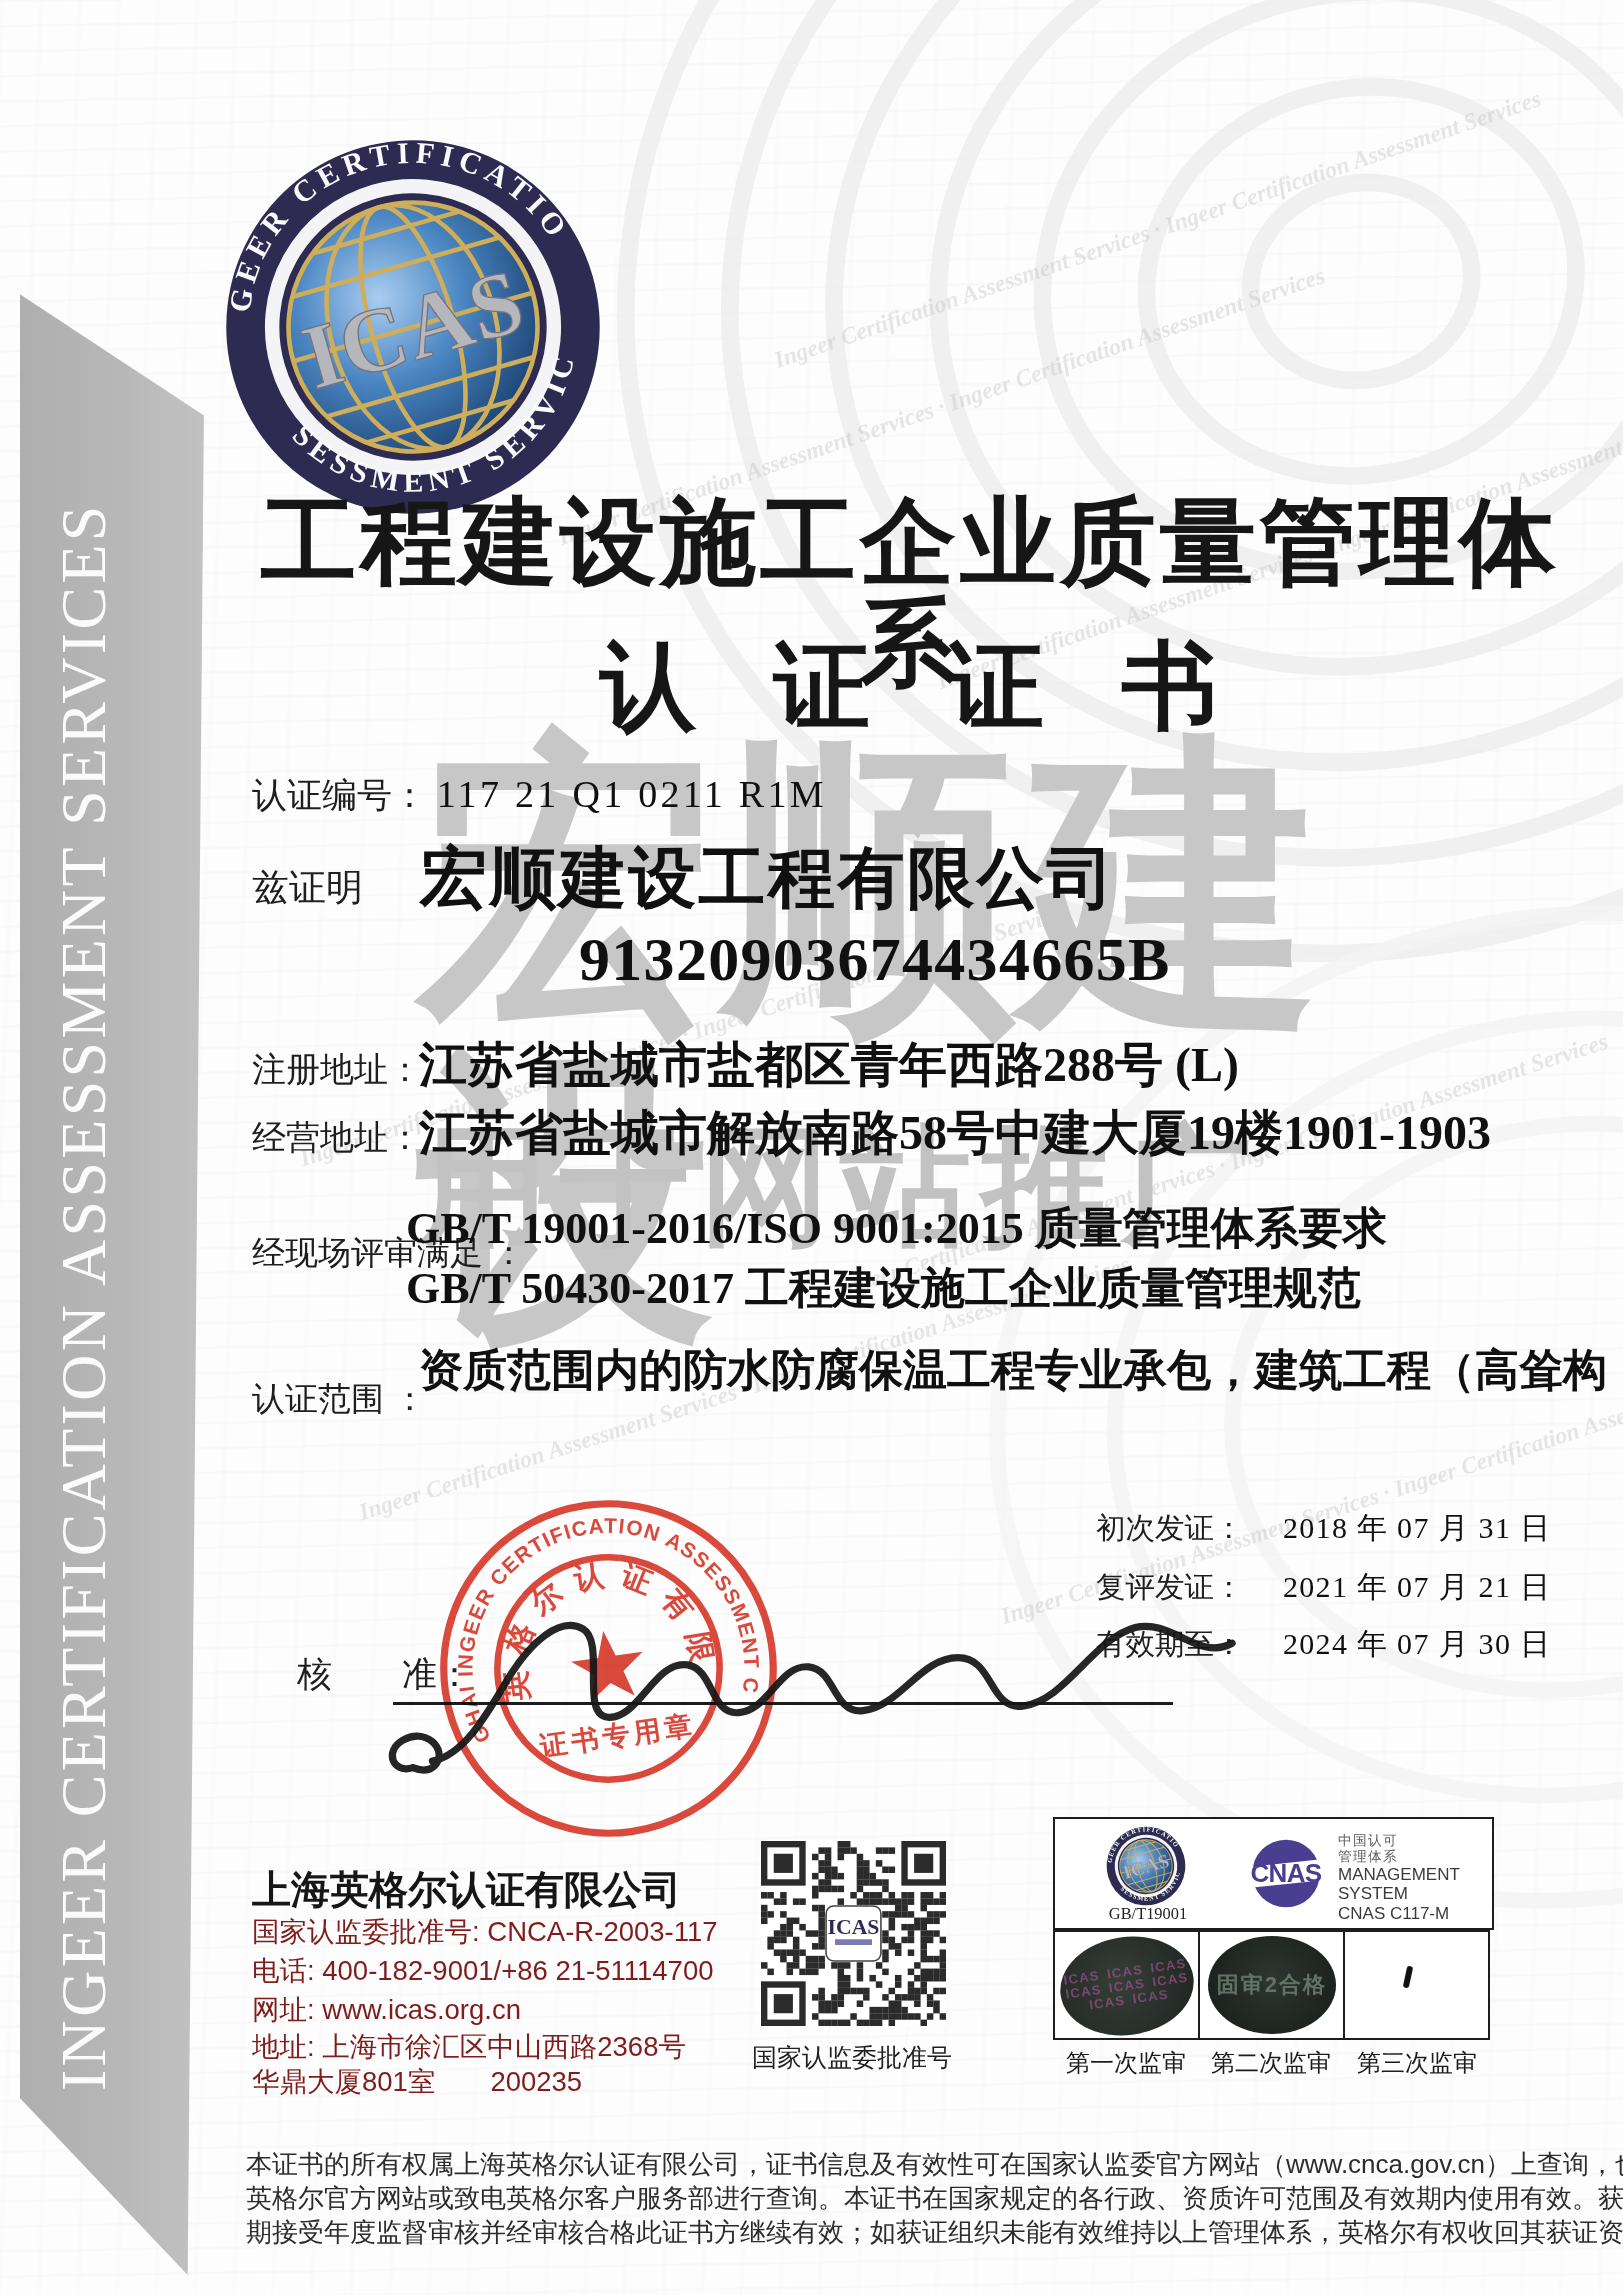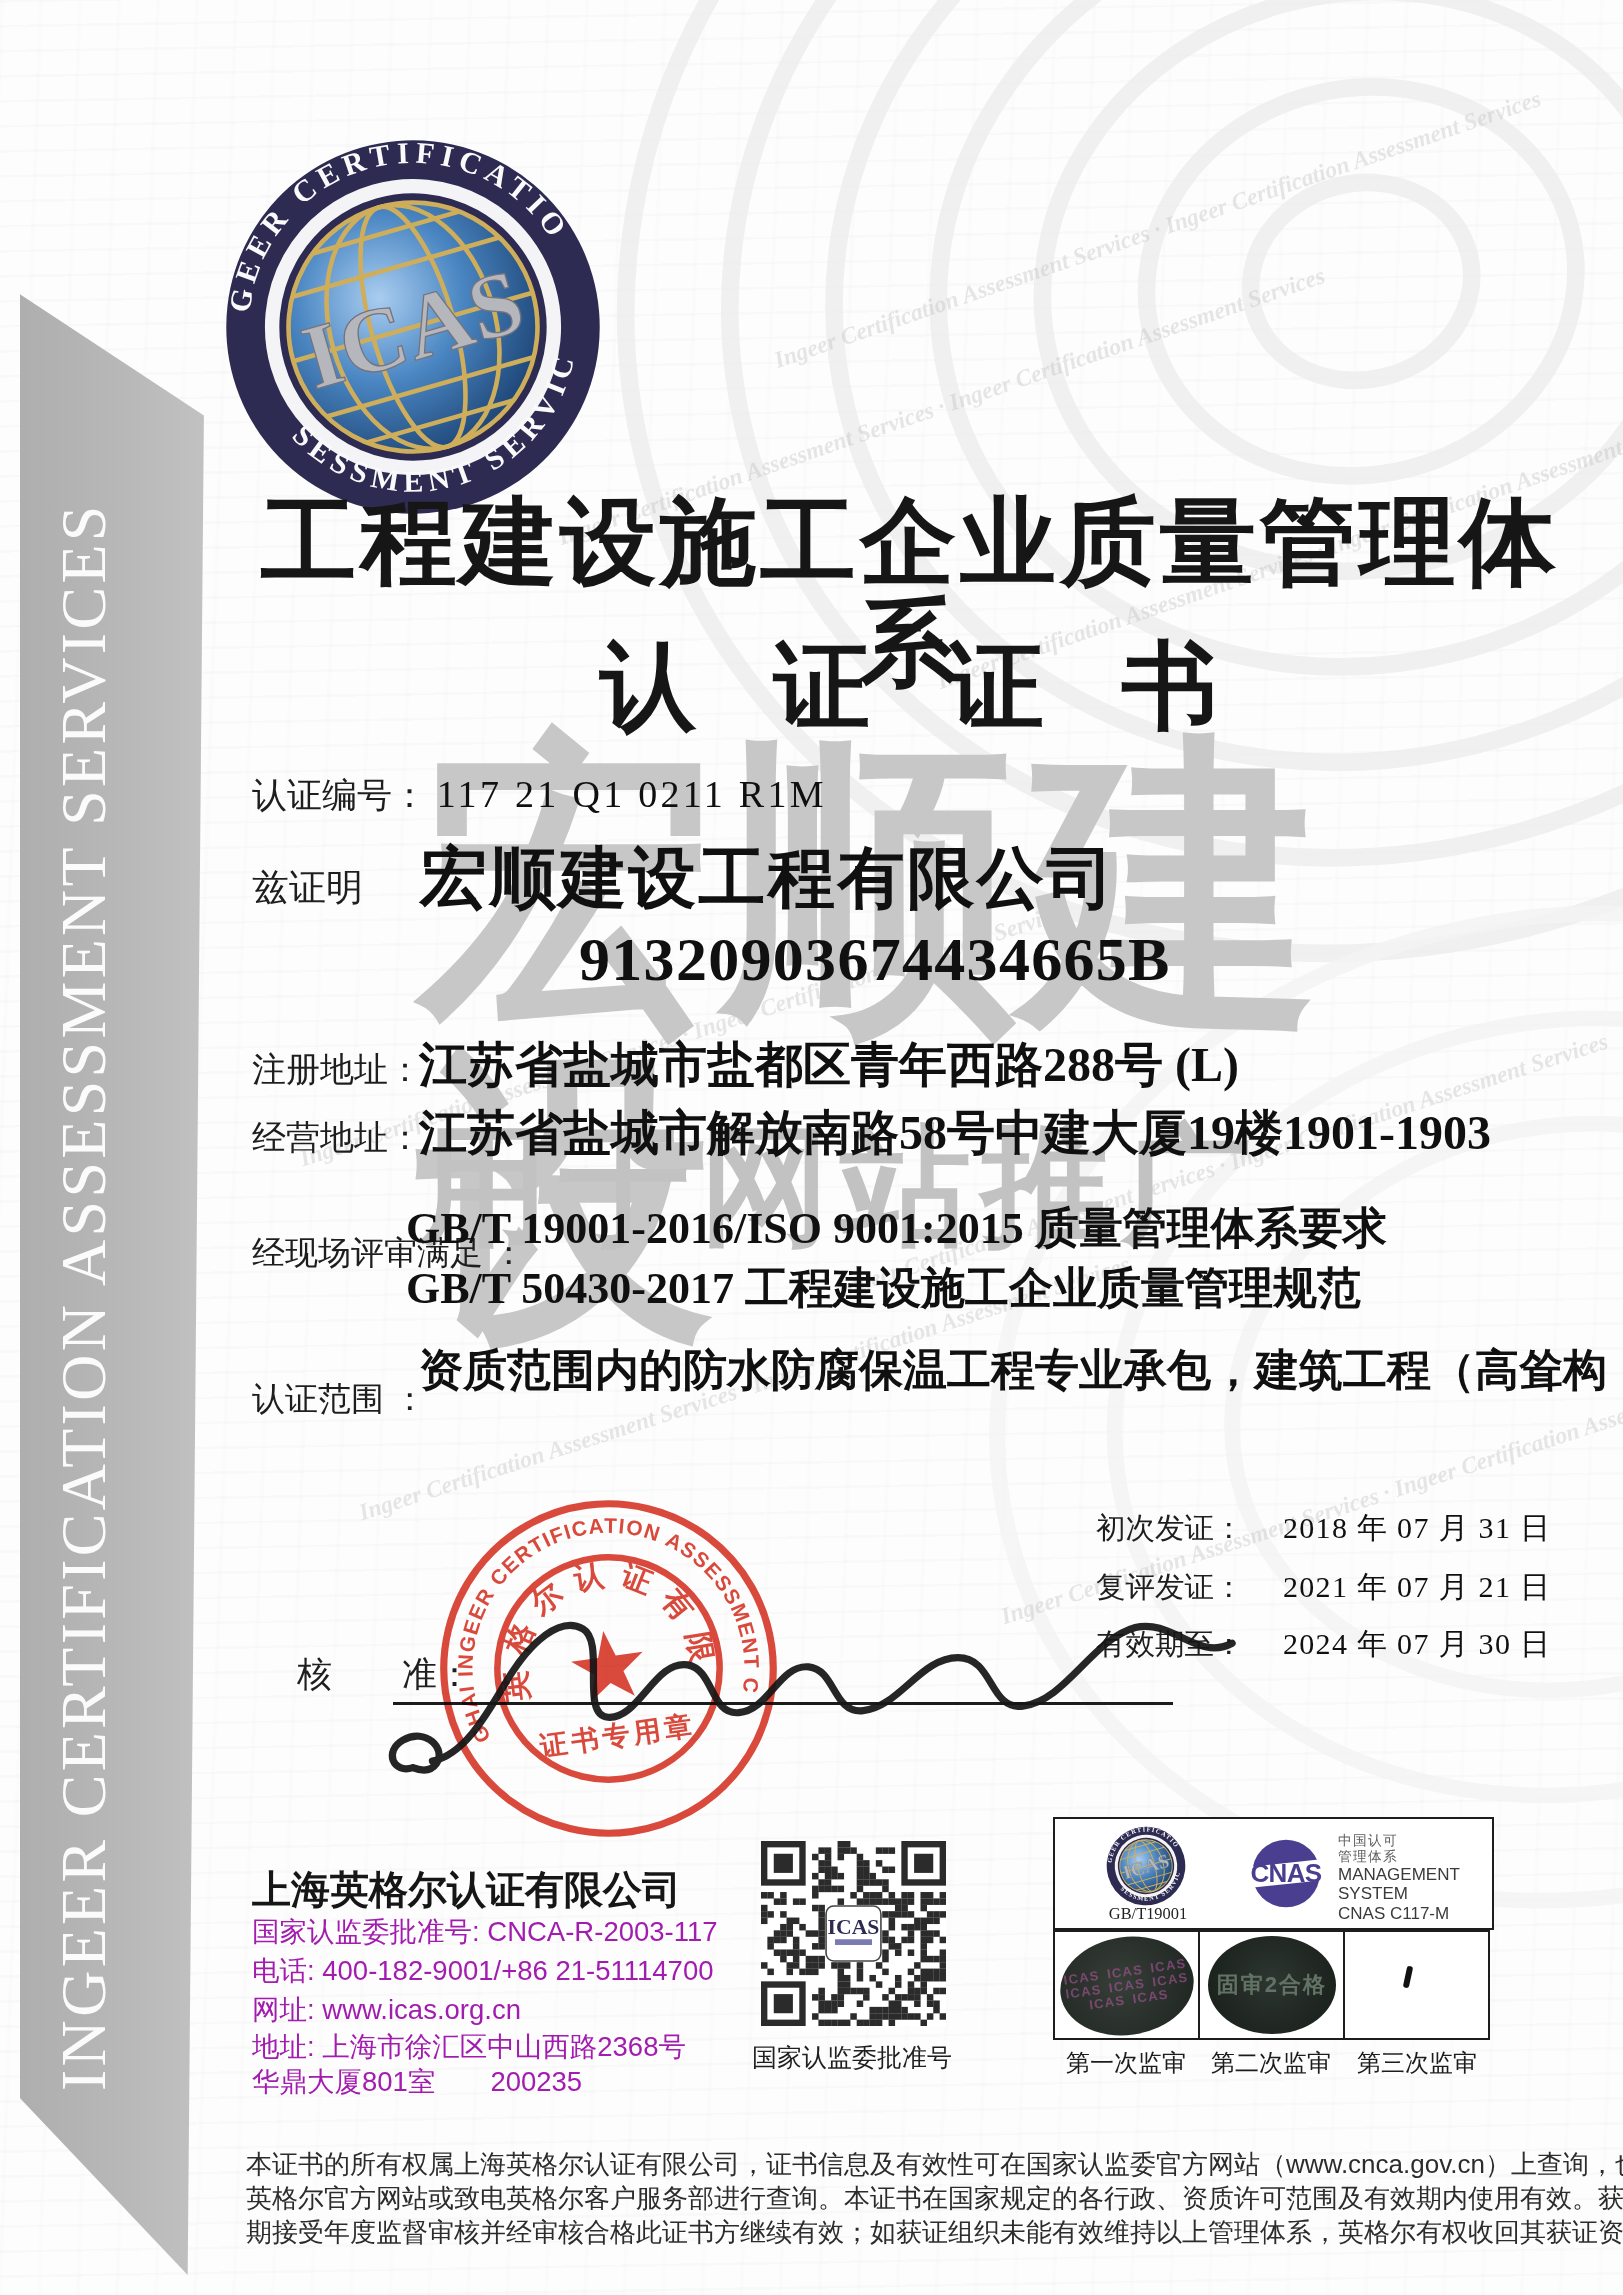--- a/index.html
+++ b/index.html
@@ -51,21 +51,21 @@
   #scope2{left:419px;top:1403px;font-size:44px;}
   .drow .lbl{font-size:29.5px;} .drow .val{font-size:30px;font-weight:400;letter-spacing:1.3px;}
   #d1{left:1096px;top:1509px;} #d2{left:1096px;top:1568px;} #d3{left:1096px;top:1625px;}
   .drow .val{position:absolute;left:187px;top:-1.3px;white-space:nowrap;}
   .drow{white-space:nowrap;}
   #lbl-approve{left:252px;top:1651px;font-size:35px;margin-left:45px;}
   #sigline{left:393px;top:1702px;width:780px;height:2.6px;background:#1c1c1c;z-index:6;}
   #stamp{left:432px;top:1492px;z-index:6;mix-blend-mode:multiply;opacity:.92;}
   #signature{left:367px;top:1558px;z-index:7;}
   #issuer-name{left:252px;top:1863px;font-size:39px;font-weight:700;color:#161616;}
-  .info{left:252px;font-size:27.5px;color:#a21caf;white-space:nowrap;}
+  .info{left:252px;font-size:27.5px;color:#7f1d1d;white-space:nowrap;}
   #inf1{top:1914px;} #inf2{top:1953px;} #inf3{top:1992px;} #inf4{top:2029px;} #inf5{top:2064px;}
   #qr{left:761px;top:1841px;z-index:5;}
   #qr-caption{left:738px;top:2041px;width:228px;text-align:center;font-size:25px;color:#1f1f1f;}
   #acc-box{left:1053px;top:1817px;width:437px;height:109px;border:2px solid #1d1d1d;background:#ffffff;z-index:5;}
   #gb-text{left:27.5px;top:85px;width:131px;text-align:center;font:400 16.4px "Liberation Serif",serif;color:#222;}
   #cnas-block{left:283px;top:14.4px;line-height:1.15;}
   .cnas-cn{font-size:13.7px;color:#5d5d5d;letter-spacing:1.3px;}
   .cnas-en{font-size:17px;color:#3a3a3a;}
   #surv-table{left:1053px;top:1930px;width:437px;height:110px;display:flex;z-index:5;background:#fff;}
   .cell{flex:1;border:2px solid #1d1d1d;border-left-width:1px;border-right-width:1px;position:relative;overflow:hidden;}

